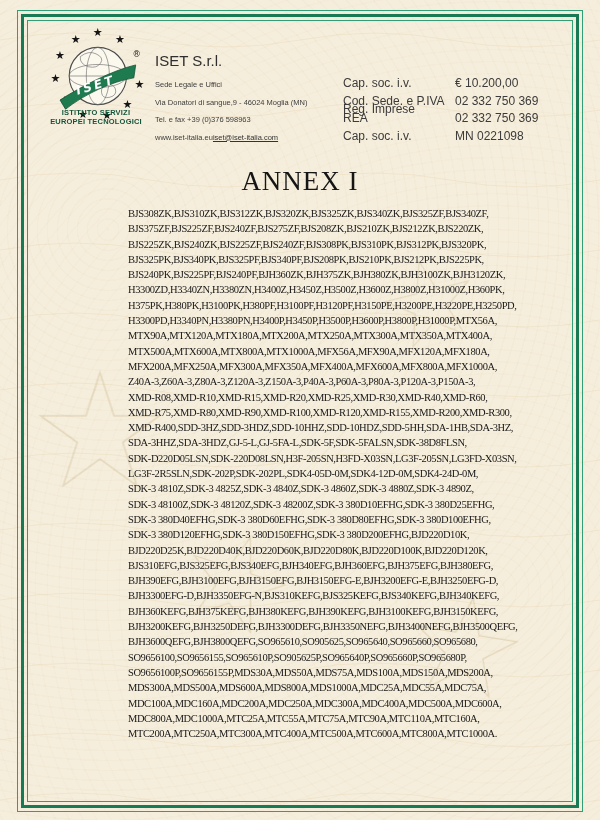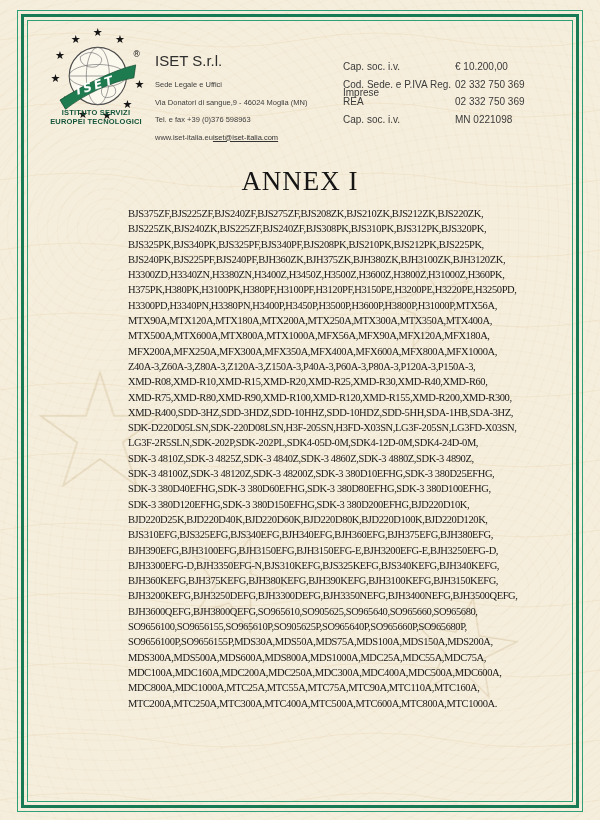--- a/index.html
+++ b/index.html
@@ -19,21 +19,21 @@
   .logo-svg{position:absolute;left:45px;top:28px;width:102px;height:96px;z-index:2;}
   .institute{
     position:absolute;left:22px;top:108px;width:148px;z-index:2;
     text-align:center;font-size:7.5px;font-weight:700;line-height:9px;
     color:#14563c;letter-spacing:0.2px;
   }
   .company{position:absolute;left:155px;top:52px;z-index:2;font-size:15px;font-weight:500;color:#2e2e2e;}
   .hleft{position:absolute;left:155px;top:81px;z-index:2;font-size:7.5px;color:#3d3d3d;}
   .hleft .hline{height:17.5px;line-height:8px;}
   .email{text-decoration:underline;color:#333;cursor:pointer;}
-  .hright{position:absolute;left:343px;top:63px;width:225px;z-index:2;font-size:10px;color:#3b3b3b;}
+  .hright{position:absolute;left:343px;top:79px;width:225px;z-index:2;font-size:12px;color:#3b3b3b;}
   .drow{display:flex;height:17.5px;line-height:8px;}
   .dlabel{width:112px;flex:none;}
   .dvalue{flex:1;}
   .title{
     position:absolute;left:0;right:0;top:162px;z-index:2;margin:4px;
     text-align:center;font-family:"Liberation Serif", serif;font-weight:400;
     font-size:27px;letter-spacing:1px;color:#151515;
   }
   .codes{position:absolute;left:128px;top:206px;right:60px;z-index:2;}
   .code-line{
@@ -139,20 +139,21 @@
       <div class="drow">
         <span class="dlabel">Cap. soc. i.v.</span>
         <span class="dvalue">MN 0221098</span>
       </div>
     </div>
 
   <h1 class="title">ANNEX I</h1>
 
   <div class="codes">
 
+      <div class="code-line">BJS308ZK,BJS310ZK,BJS312ZK,BJS320ZK,BJS325ZK,BJS340ZK,BJS325ZF,BJS340ZF,</div>
 
       <div class="code-line">BJS375ZF,BJS225ZF,BJS240ZF,BJS275ZF,BJS208ZK,BJS210ZK,BJS212ZK,BJS220ZK,</div>
 
       <div class="code-line">BJS225ZK,BJS240ZK,BJS225ZF,BJS240ZF,BJS308PK,BJS310PK,BJS312PK,BJS320PK,</div>
 
       <div class="code-line">BJS325PK,BJS340PK,BJS325PF,BJS340PF,BJS208PK,BJS210PK,BJS212PK,BJS225PK,</div>
 
       <div class="code-line">BJS240PK,BJS225PF,BJS240PF,BJH360ZK,BJH375ZK,BJH380ZK,BJH3100ZK,BJH3120ZK,</div>
 
 
@@ -169,20 +170,21 @@
       <div class="code-line">MFX200A,MFX250A,MFX300A,MFX350A,MFX400A,MFX600A,MFX800A,MFX1000A,</div>
 
       <div class="code-line">Z40A-3,Z60A-3,Z80A-3,Z120A-3,Z150A-3,P40A-3,P60A-3,P80A-3,P120A-3,P150A-3,</div>
 
       <div class="code-line">XMD-R08,XMD-R10,XMD-R15,XMD-R20,XMD-R25,XMD-R30,XMD-R40,XMD-R60,</div>
 
       <div class="code-line">XMD-R75,XMD-R80,XMD-R90,XMD-R100,XMD-R120,XMD-R155,XMD-R200,XMD-R300,</div>
 
       <div class="code-line">XMD-R400,SDD-3HZ,SDD-3HDZ,SDD-10HHZ,SDD-10HDZ,SDD-5HH,SDA-1HB,SDA-3HZ,</div>
 
+      <div class="code-line">SDA-3HHZ,SDA-3HDZ,GJ-5-L,GJ-5FA-L,SDK-5F,SDK-5FALSN,SDK-38D8FLSN,</div>
 
       <div class="code-line">SDK-D220D05LSN,SDK-220D08LSN,H3F-205SN,H3FD-X03SN,LG3F-205SN,LG3FD-X03SN,</div>
 
       <div class="code-line">LG3F-2R5SLN,SDK-202P,SDK-202PL,SDK4-05D-0M,SDK4-12D-0M,SDK4-24D-0M,</div>
 
       <div class="code-line">SDK-3 4810Z,SDK-3 4825Z,SDK-3 4840Z,SDK-3 4860Z,SDK-3 4880Z,SDK-3 4890Z,</div>
 
       <div class="code-line">SDK-3 48100Z,SDK-3 48120Z,SDK-3 48200Z,SDK-3 380D10EFHG,SDK-3 380D25EFHG,</div>
 
       <div class="code-line">SDK-3 380D40EFHG,SDK-3 380D60EFHG,SDK-3 380D80EFHG,SDK-3 380D100EFHG,</div>

